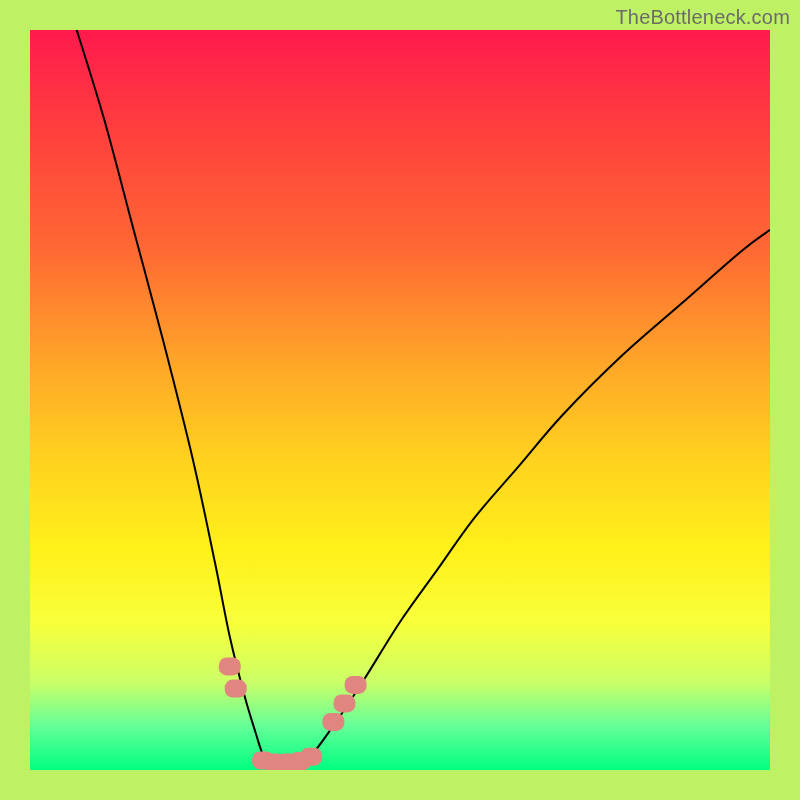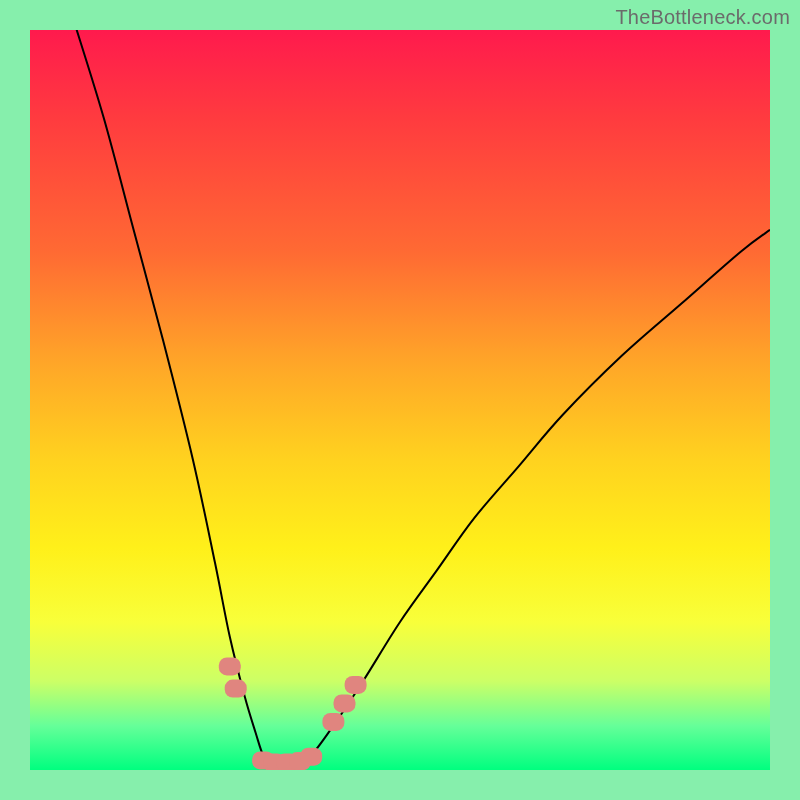--- a/index.html
+++ b/index.html
@@ -10,21 +10,21 @@
     background: #000;
     overflow: hidden;
     font-family: Arial, Helvetica, sans-serif;
   }
   .frame {
     position: absolute;
     left: 0;
     top: 0;
     width: 800px;
     height: 800px;
-    background: #86efac;
+    background: #bef264;
   }
   .plot {
     position: absolute;
     left: 30px;
     top: 30px;
     width: 740px;
     height: 740px;
     background: linear-gradient(to bottom,
       #ff1a4d 0%,
       #ff3b3f 12%,

